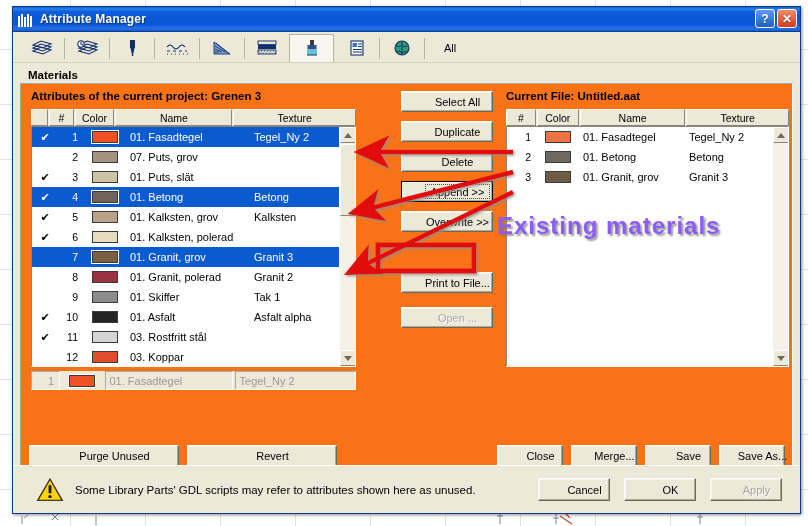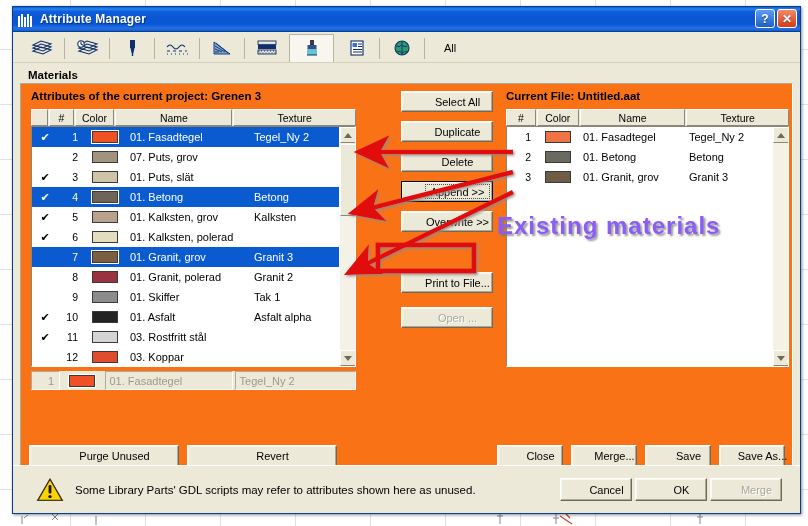--- a/index.html
+++ b/index.html
@@ -257,21 +257,21 @@
 
   
   #statusbar {
     position: absolute; left: 0; right: 0; bottom: 0; height: 48px;
     background: #ece9d8;
     border-top: 1px solid #ffffff;
     display: flex; align-items: center; padding: 0 8px;
   }
   #warn-icon { width: 30px; height: 27px; margin: 0 10px 0 14px; flex: none; }
   #status-text { font-size: 11.5px; color: #000; flex: 1; }
-  #status-btns { display: flex; gap: 3px; margin-right: 10px; }
+  #status-btns { display: flex; gap: 14px; margin-right: 10px; }
   #status-btns .btn { width: 72px; height: 23px; }
 
   
   #annot {
     position: absolute; left: 0; top: 0; width: 808px; height: 526px;
     pointer-events: none;
   }
   #existing-label {
     position: absolute; left: 497px; top: 212px;
     font-size: 24px; font-weight: bold;
@@ -630,21 +630,21 @@
       <svg id="warn-icon" viewBox="0 0 30 27">
         <path d="M15 2 L28.5 25 L1.5 25 Z" fill="#6b5a12"></path>
         <path d="M15 3.2 L27 24.2 L3 24.2 Z" fill="#ffd400" stroke="#2b2b2b" stroke-width="1.1" stroke-linejoin="round"></path>
         <rect x="13.6" y="9" width="2.8" height="8.5" rx="1.2" fill="#1a1a1a"></rect>
         <circle cx="15" cy="20.6" r="1.7" fill="#1a1a1a"></circle>
       </svg>
       <div id="status-text">Some Library Parts' GDL scripts may refer to attributes shown here as unused.</div>
       <div id="status-btns">
           <div class="btn">Cancel</div>
           <div class="btn">OK</div>
-          <div class="btn disabled">Merge</div>
+          <div class="btn disabled">Apply</div>
         </div>
     </div>
 
   </div>
 </div>
 
 <div id="annot">
   <svg width="808" height="526" style="position:absolute;left:0;top:0;">
     <defs>
       <filter id="shadow" x="-20%" y="-20%" width="160%" height="160%">

